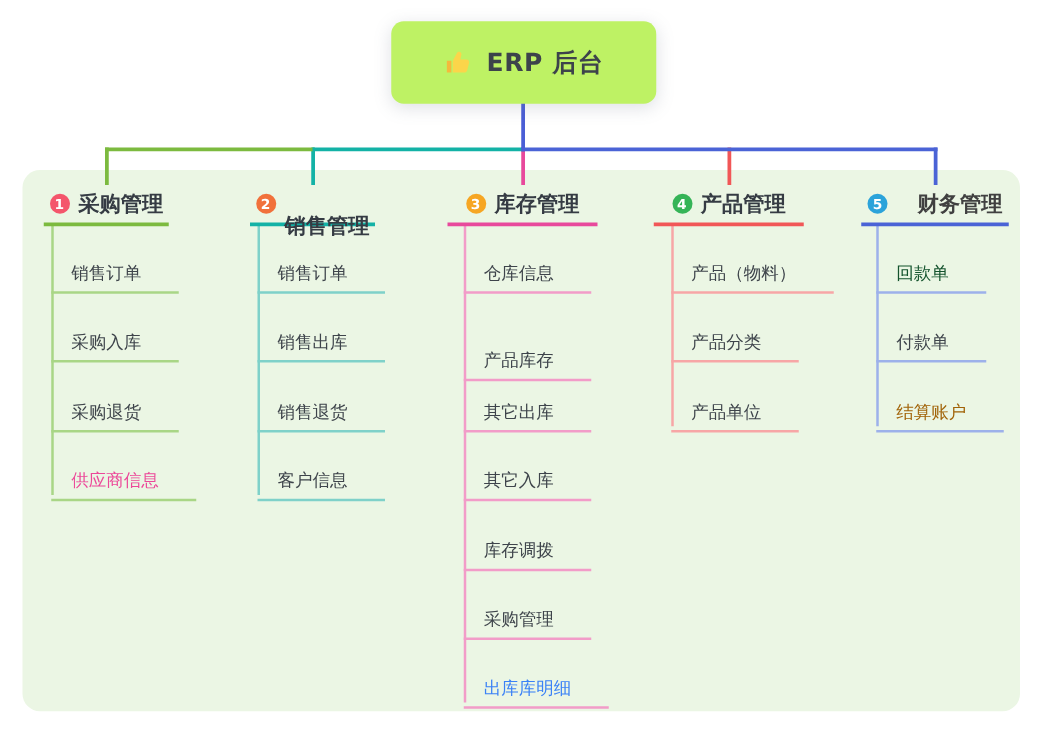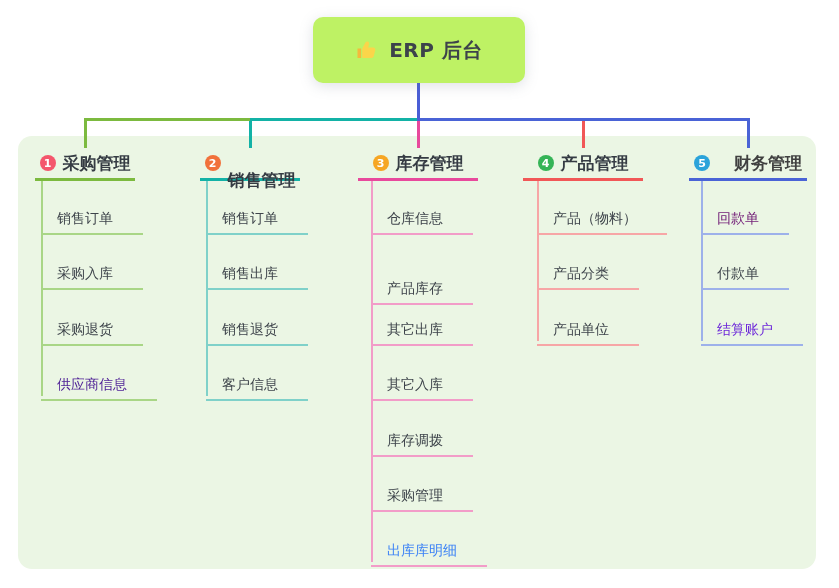--- a/index.html
+++ b/index.html
@@ -52,21 +52,21 @@
       <div class="row" style="left: 41px; top: 190px; width: 86px; border-bottom-color: rgb(169, 214, 134);">
         <span class="txt" style="color: rgb(62, 68, 75);">销售订单</span>
       </div>
       <div class="row" style="left: 41px; top: 245.4px; width: 86px; border-bottom-color: rgb(169, 214, 134);">
         <span class="txt" style="color: rgb(62, 68, 75);">采购入库</span>
       </div>
       <div class="row" style="left: 41px; top: 300.8px; width: 86px; border-bottom-color: rgb(169, 214, 134);">
         <span class="txt" style="color: rgb(62, 68, 75);">采购退货</span>
       </div>
       <div class="row" style="left: 41px; top: 356.2px; width: 100px; border-bottom-color: rgb(169, 214, 134);">
-        <span class="txt" style="color: #4c1d95;">供应商信息</span>
+        <span class="txt" style="color: #ec4899;">供应商信息</span>
       </div>
       <div class="hdr" style="left: 200px; top: 148px; width: 100px; border-bottom-color: rgb(19, 178, 166);">
         <span class="badge" style="background: rgb(241, 113, 59); color: rgb(255, 255, 255);">2</span>
         <span class="ttl" style="color: rgb(53, 59, 67); margin-top: 35px;">销售管理</span>
       </div>
       <div class="row" style="left: 206px; top: 190px; width: 86px; border-bottom-color: rgb(127, 209, 201);">
         <span class="txt" style="color: rgb(62, 68, 75);">销售订单</span>
       </div>
       <div class="row" style="left: 206px; top: 245.4px; width: 86px; border-bottom-color: rgb(127, 209, 201);">
         <span class="txt" style="color: rgb(62, 68, 75);">销售出库</span>
@@ -113,27 +113,27 @@
         <span class="txt" style="color: rgb(62, 68, 75);">产品分类</span>
       </div>
       <div class="row" style="left: 537px; top: 300.8px; width: 86px; border-bottom-color: rgb(247, 166, 166);">
         <span class="txt" style="color: rgb(62, 68, 75);">产品单位</span>
       </div>
       <div class="hdr" style="left: 689px; top: 148px; width: 118px; border-bottom-color: rgb(74, 99, 214);">
         <span class="badge" style="background: rgb(43, 163, 218); color: rgb(255, 255, 255);">5</span>
         <span class="ttl" style="color: #404040; margin-left: 17px;">财务管理</span>
       </div>
       <div class="row" style="left: 701px; top: 190px; width: 72px; border-bottom-color: rgb(157, 177, 234);">
-        <span class="txt" style="color: #701a75; text-align: right;">回款单</span>
+        <span class="txt" style="color: #14532d; text-align: right;">回款单</span>
       </div>
       <div class="row" style="left: 701px; top: 245.4px; width: 72px; border-bottom-color: rgb(157, 177, 234);">
         <span class="txt" style="color: rgb(62, 68, 75);">付款单</span>
       </div>
       <div class="row" style="left: 701px; top: 300.8px; width: 86px; border-bottom-color: rgb(157, 177, 234);">
-        <span class="txt" style="color: #6d28d9;">结算账户</span>
+        <span class="txt" style="color: #a16207;">结算账户</span>
       </div>
     </div>
 
   <div class="root-card">
     <span style="display:flex;">
       <svg width="24" height="24" viewBox="0 0 24 24" aria-hidden="true">
         <path id="thumbCuff" d="M2.5 10.5h3.6v9.5H2.5z" rx="1" fill="#f5b93c"></path>
         <path id="thumbMain" d="M7.2 20h9.3c1.05 0 1.95-.7 2.2-1.7l1.6-6.1c.35-1.35-.65-2.7-2.05-2.7h-5l.85-3.7c.25-1.05-.4-2.1-1.45-2.35-.8-.2-1.65.15-2.05.9L7.2 10.6z" fill="#fbd54a"></path>
       </svg>
     </span>

